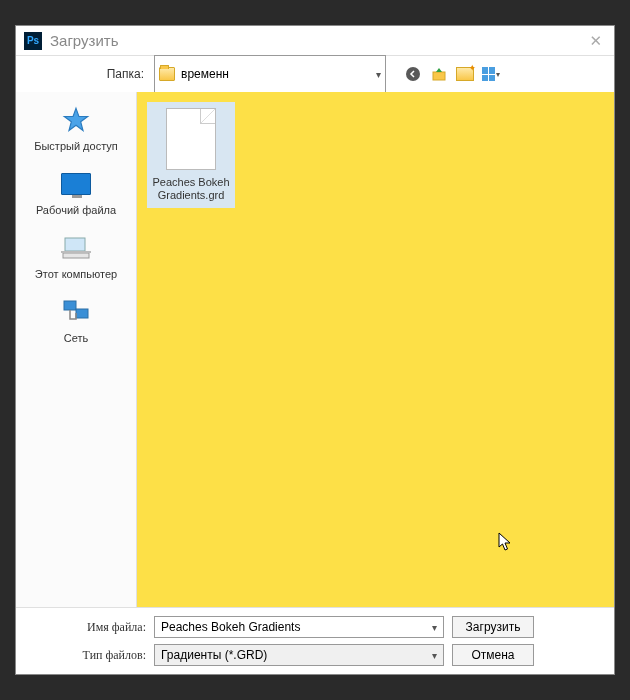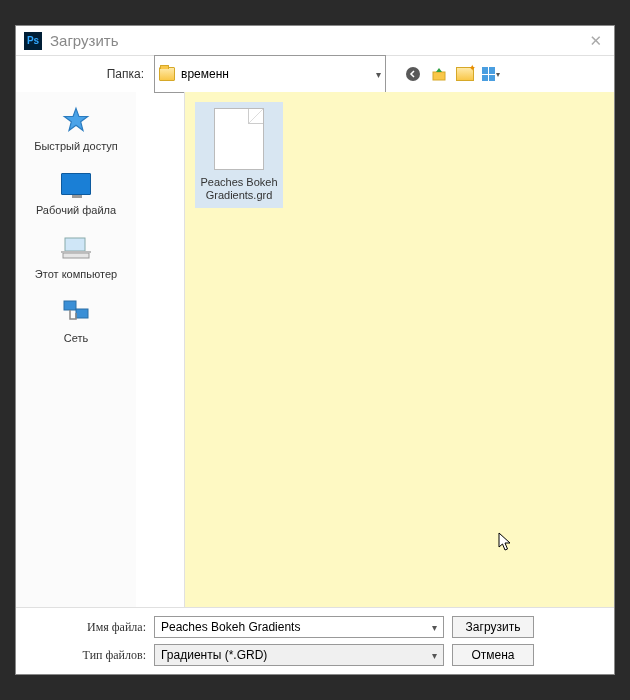--- a/index.html
+++ b/index.html
@@ -18,34 +18,34 @@
     .toolbar-icons { display: flex; gap: 8px; margin-left: 12px; align-items: center; }
     .tb-icon { width: 18px; height: 18px; display: flex; align-items: center; justify-content: center; cursor: pointer; }
     .back-icon svg { width: 16px; height: 16px; }
     .up-icon svg { width: 16px; height: 16px; }
     .newfolder-icon { width: 18px; height: 14px; background: linear-gradient(#ffe9a8,#f9c749); border: 1px solid #d6a828; position: relative; }
     .newfolder-icon::after { content: '✦'; position: absolute; top: -5px; right: -3px; font-size: 9px; color: #e88d00; }
     .view-icon { display: flex; align-items: center; gap: 1px; }
     .view-icon .grid { width: 14px; height: 14px; display: grid; grid-template-columns: 1fr 1fr; grid-template-rows: 1fr 1fr; gap: 1px; }
     .view-icon .grid div { background: #4a9ee0; }
     .view-icon .arr { font-size: 8px; color: #555; }
-    .main-area { flex: 1; display: flex; gap: 48px; }
+    .main-area { flex: 1; display: flex; }
     .sidebar { width: 120px; background: #fbfbfb; padding-top: 12px; display: flex; flex-direction: column; align-items: center; gap: 16px; }
     .side-item { display: flex; flex-direction: column; align-items: center; gap: 4px; cursor: pointer; width: 100%; }
     .side-icon { width: 32px; height: 32px; display: flex; align-items: center; justify-content: center; }
     .side-label { font-size: 11px; color: #333; text-align: center; }
     .star-icon svg { width: 28px; height: 28px; }
     .monitor-icon { width: 30px; height: 22px; background: #1a7fd6; border: 1px solid #0d5a9e; border-radius: 1px; position: relative; }
     .monitor-icon::after { content: ''; position: absolute; bottom: -4px; left: 10px; width: 10px; height: 3px; background: #999; }
     .lib-icon { width: 28px; height: 24px; background: linear-gradient(#ffe9a8,#f9c749); border: 1px solid #d6a828; border-radius: 1px; position: relative; }
     .lib-icon::before { content: ''; position: absolute; top: -4px; left: 0; width: 11px; height: 4px; background: #f9c749; border: 1px solid #d6a828; border-bottom: none; border-radius: 1px 1px 0 0; }
     .lib-icon::after { content: ''; position: absolute; bottom: 2px; left: 4px; width: 14px; height: 10px; background: #4a9ee0; border-radius: 1px; }
     .pc-icon svg { width: 30px; height: 26px; }
     .net-icon svg { width: 30px; height: 26px; }
-    .file-pane { flex: 1; background: #fef9c3; border-left: 1px solid #e0e0e0; padding: 10px; position: relative; }
+    .file-pane { flex: 1; background: #fde047; border-left: 1px solid #e0e0e0; padding: 10px; position: relative; }
     .file-item { width: 88px; display: flex; flex-direction: column; align-items: center; background: #d8e6f2; padding: 6px 4px; cursor: pointer; }
     .file-thumb { width: 50px; height: 62px; background: #fff; border: 1px solid #bbb; position: relative; margin-bottom: 6px; }
     .file-thumb::after { content: ''; position: absolute; top: 0; right: 0; width: 14px; height: 14px; background: linear-gradient(135deg, transparent 48%, #ddd 50%, #fff 52%); border-left: 1px solid #ccc; border-bottom: 1px solid #ccc; }
     .file-name { font-size: 11px; color: #333; text-align: center; line-height: 1.2; }
     .cursor { position: absolute; right: 100px; bottom: 50px; font-size: 18px; color: #000; pointer-events: none; }
     .bottom-panel { padding: 8px 10px; display: flex; flex-direction: column; gap: 6px; border-top: 1px solid #e0e0e0; }
     .bottom-row { display: flex; align-items: center; gap: 8px; }
     .bottom-label { font-size: 12px; color: #333; width: 120px; text-align: right; font-family: Liberation Serif, serif; }
     .bottom-select { flex: 1; height: 22px; border: 1px solid #999; background: #f0f0f0; display: flex; align-items: center; padding: 0 6px; font-size: 12px; max-width: 290px; }
     .main-btn { width: 82px; height: 22px; border: 1px solid #999; background: #f4f4f4; font-size: 12px; display: flex; align-items: center; justify-content: center; cursor: pointer; }

